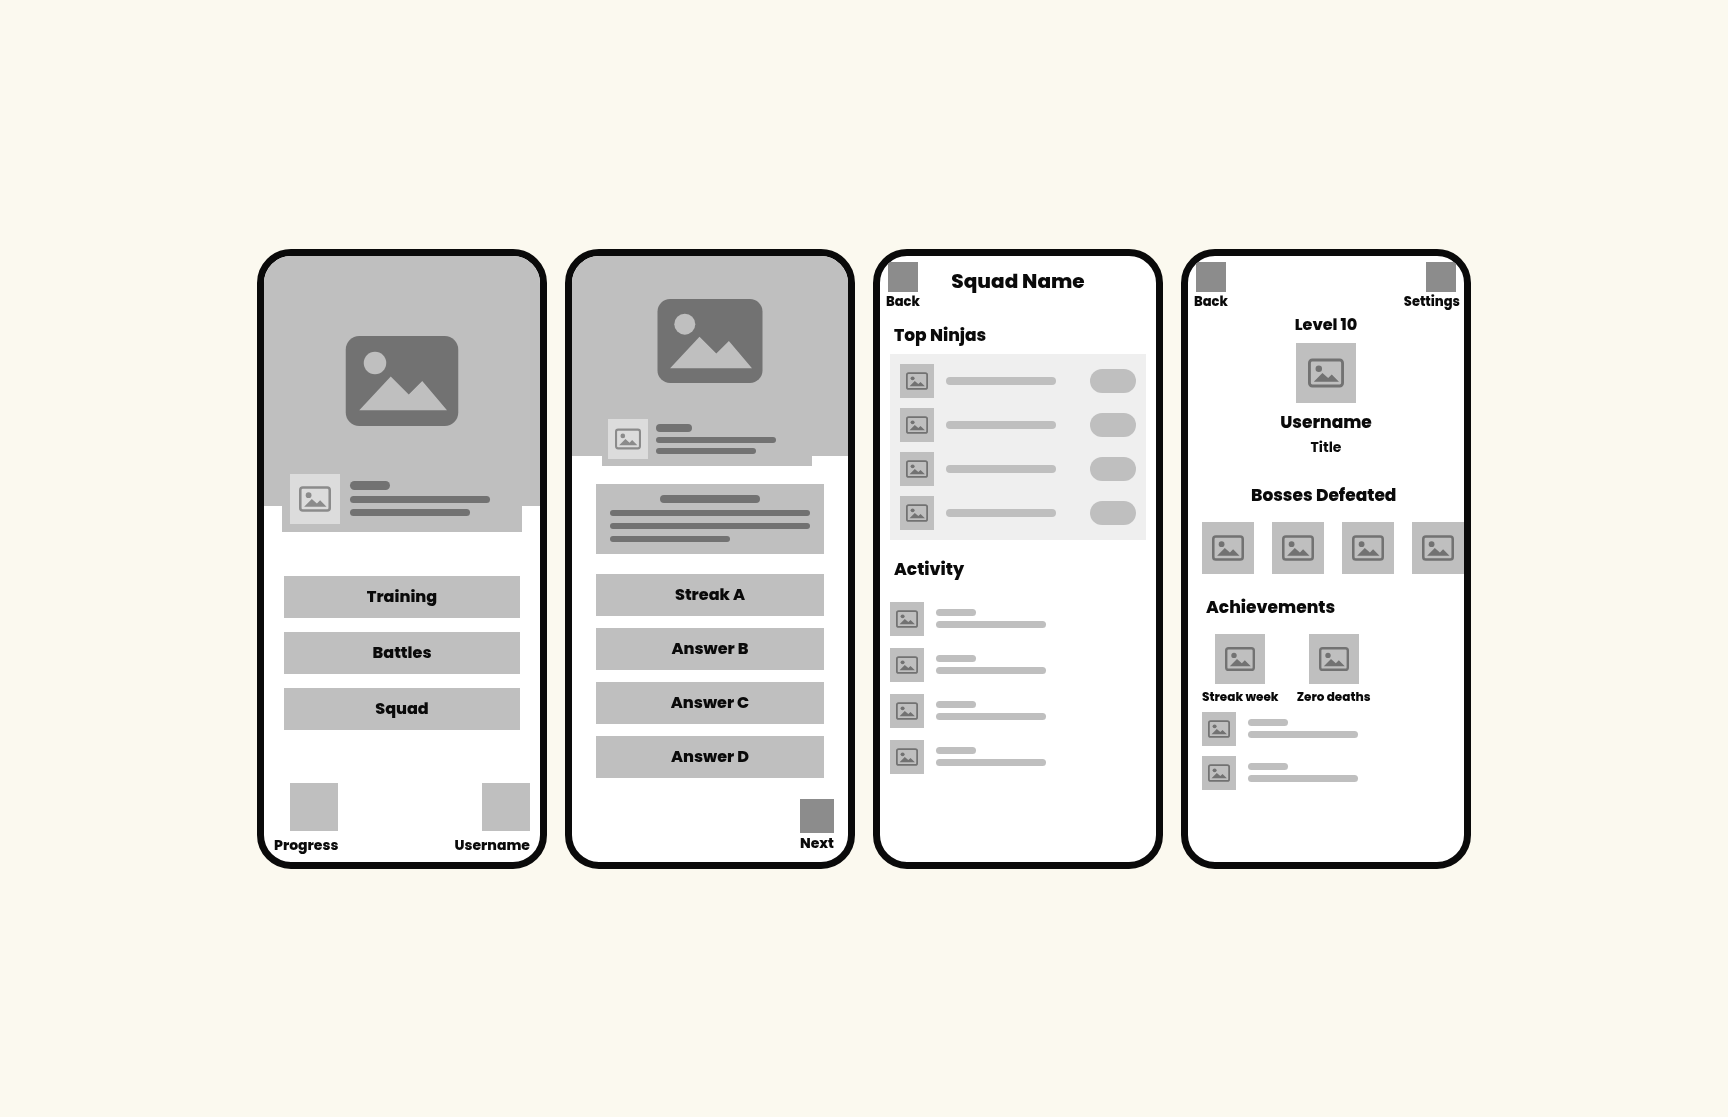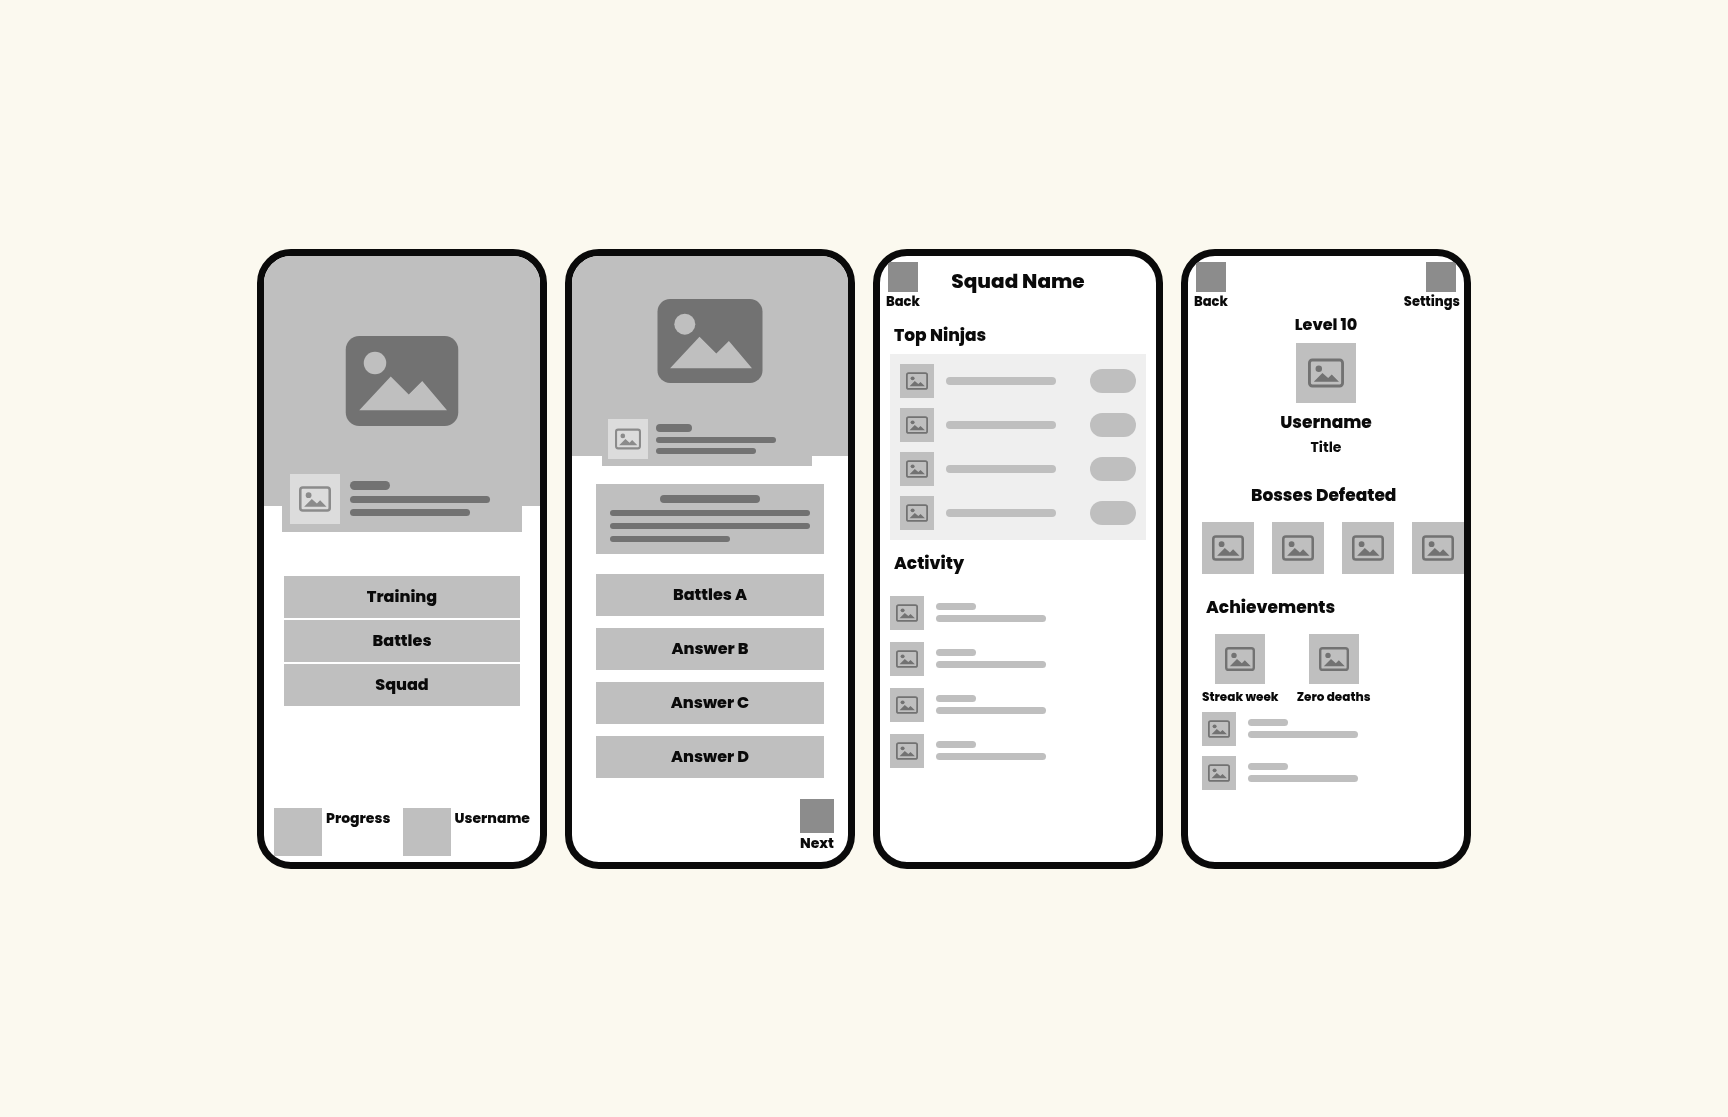--- a/index.html
+++ b/index.html
@@ -101,27 +101,27 @@
     left: 18px; right: 18px;
     height: 66px;
     background: var(--g1);
     display:flex; align-items:center;
     padding: 8px;
     gap: 10px;
   }
   .s1-card .thumb { width:50px; height:50px; background: var(--g3); display:flex; align-items:center; justify-content:center;}
   .s1-menu {
     position:absolute; top: 320px; left:20px; right:20px;
-    display:flex; flex-direction:column; gap:2px;
+    display:flex; flex-direction:column; gap:14px;
   }
   .s1-footer {
     position:absolute; bottom:6px; left:10px; right:10px;
     display:flex; justify-content:space-between;
   }
-  .s1-footer .col { display:flex; flex-direction:row; align-items:flex-start; gap:4px;}
+  .s1-footer .col { display:flex; flex-direction:column; align-items:flex-end; gap:4px;}
   .s1-footer .sq { width:48px; height:48px; background: var(--g1); }
 
   
   .s2-hero {
     position:absolute; top:0; left:0; right:0; height:200px;
     background: var(--g1);
     display:flex; align-items:center; justify-content:center;
   }
   .s2-card {
     position:absolute; top:156px; left:30px; width:210px; height:54px;
@@ -266,21 +266,21 @@
       </div>
 
       <div class="s2-passage">
         <div class="bar" style="width:100px; height:8px; align-self:center;"></div>
         <div class="bar" style="width:100%; height:6px;"></div>
         <div class="bar" style="width:100%; height:6px;"></div>
         <div class="bar" style="width:60%; height:6px;"></div>
       </div>
 
       <div class="s2-answers">
-        <div class="btn-row">Battles A</div>
+        <div class="btn-row">Streak A</div>
         <div class="btn-row">Answer B</div>
         <div class="btn-row">Answer C</div>
         <div class="btn-row">Answer D</div>
       </div>
 
       <div class="s2-next-btn">
         <div class="sq"></div>
         <div class="small-label">Next</div>
       </div>
     </div>
@@ -336,21 +336,21 @@
                   <rect x="4" y="4" width="92" height="72" rx="8" fill="none" stroke="#727272" stroke-width="8"></rect>
                   <circle cx="30" cy="28" r="9" fill="#727272"></circle>
                   <polygon points="16,64 40,40 56,54 66,44 86,64" fill="#727272"></polygon>
                 </svg>
               </div>
               <div class="line"></div>
               <div class="pill"></div>
             </div>
           </div>
 
-        <div class="section-title" style="margin-top:4px;">Activity</div>
+        <div class="section-title" style="margin-top:10px;">Activity</div>
 
         <div class="s3-activity" id="activity-list">
             <div class="act-row">
               <div class="th">
                 <svg width="22" height="18" viewBox="0 0 100 80">
                   <rect x="4" y="4" width="92" height="72" rx="8" fill="none" stroke="#727272" stroke-width="8"></rect>
                   <circle cx="30" cy="28" r="9" fill="#727272"></circle>
                   <polygon points="16,64 40,40 56,54 66,44 86,64" fill="#727272"></polygon>
                 </svg>
               </div>

